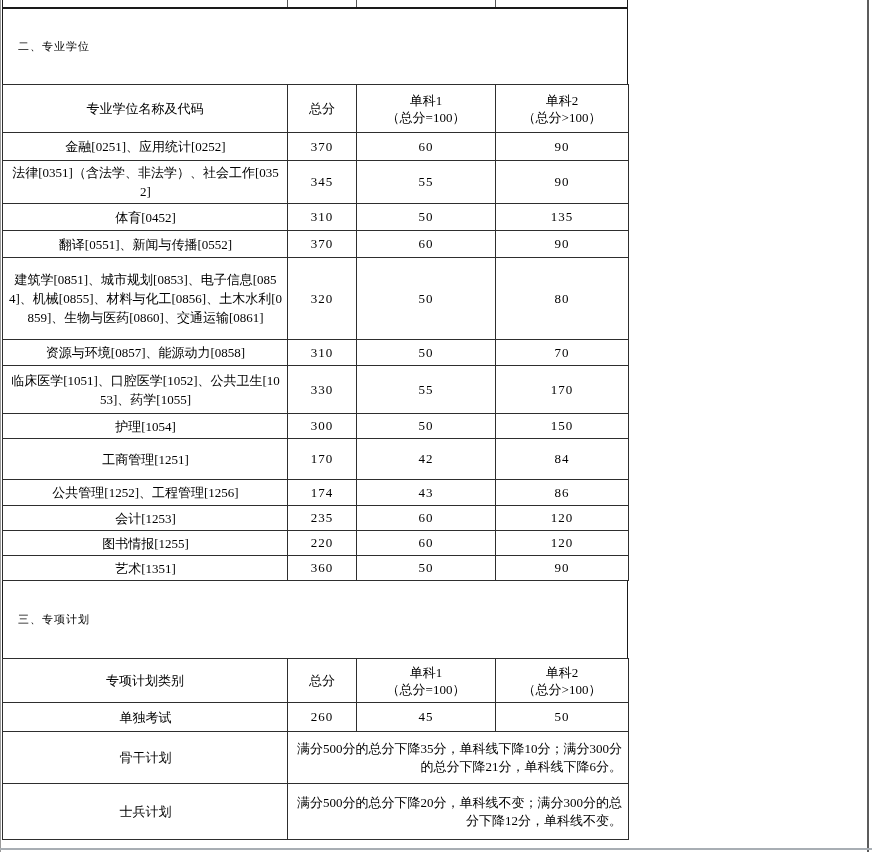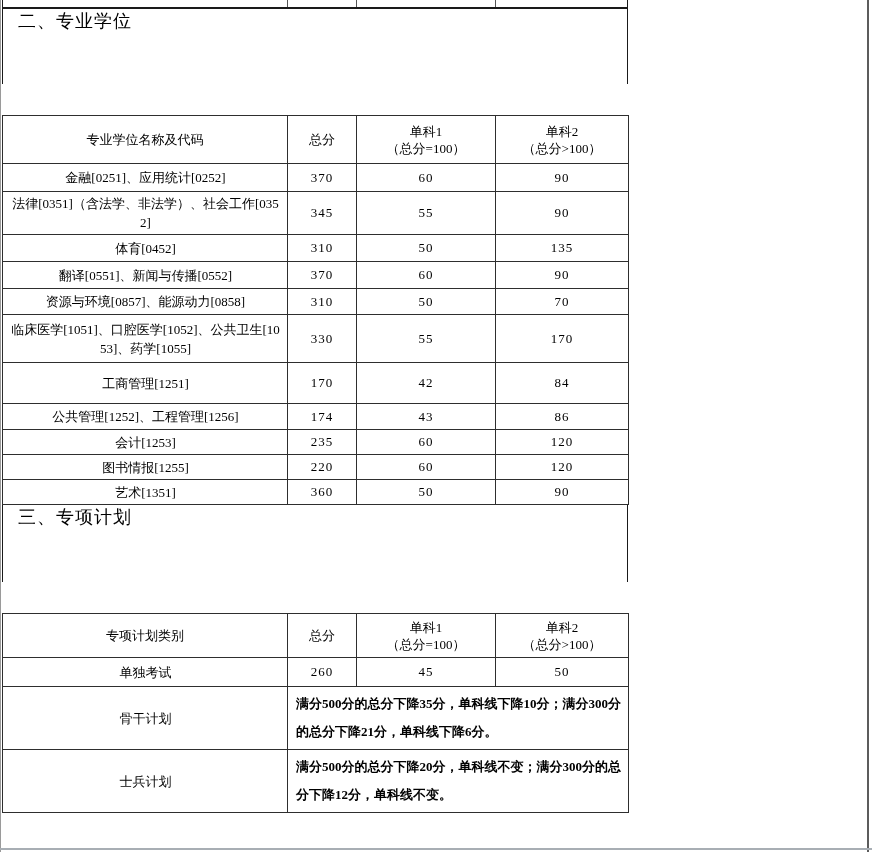--- a/index.html
+++ b/index.html
@@ -18,42 +18,42 @@
     border-left:1px solid #1a1a1a; border-right:1px solid #1a1a1a;
     border-bottom:2px solid #1a1a1a;
   }
   .fragment-row .fcell { height:100%; border-right:1px solid #555555; }
   .fragment-row .fcell:last-child { border-right:none; }
   .fc1{width:285px;} .fc2{width:69px;} .fc3{width:139px;} .fc4{flex:1;}
 
   
   .section-band {
     border-left:1px solid #1a1a1a; border-right:1px solid #1a1a1a;
-    display:flex; align-items:flex-start; padding-left:15px;
-    font-size:18px; letter-spacing:1px;
+    display:flex; align-items:center; padding-left:15px;
+    font-size:11px; letter-spacing:1px;
   }
   .band-pro { height:75px; }
   .band-special { height:77px; }
 
-  table { width:626px; border-collapse:collapse; table-layout:fixed;margin-top:31px; }
+  table { width:626px; border-collapse:collapse; table-layout:fixed; }
   td, th {
     border:1px solid #2e2e2e;
     font-size:13px; font-weight:normal;
     vertical-align:middle; overflow:hidden;
   }
   th { text-align:center; line-height:17px; padding:2px; }
   th .h2line { display:block; }
   td.name {
     text-align:center; padding:2px 4px 2px 5px;
     line-height:19px; word-break:break-all;
   }
   td.num { text-align:center; letter-spacing:1px; }
   td.note {
-    text-align:left; padding:3px 6px 3px 8px;
-    line-height:28px; word-break:break-all;font-weight:bold;
+    text-align:right; padding:3px 6px 3px 8px;
+    line-height:18px; word-break:break-all;
   }
 
   
   .edge { position:absolute; background:#8f8f8f; z-index:5; }
   .edge-left   { left:0; top:0; width:1px; height:852px; background:#9a9a9a; }
   .edge-right  { left:867px; top:0; width:2px; height:852px; background:#5c5c5c; }
   .edge-bottom { left:0; top:848px; width:872px; height:2px; background:#a8aeb4; }
 </style>
 </head>
 <body>
@@ -109,31 +109,43 @@
         <td class="num">310</td>
         <td class="num">50</td>
         <td class="num">135</td>
       </tr>
       <tr style="height:27px">
         <td class="name">翻译[0551]、新闻与传播[0552]</td>
         <td class="num">370</td>
         <td class="num">60</td>
         <td class="num">90</td>
       </tr>
+      <tr style="height:82px">
+        <td class="name">建筑学[0851]、城市规划[0853]、电子信息[0854]、机械[0855]、材料与化工[0856]、土木水利[0859]、生物与医药[0860]、交通运输[0861]</td>
+        <td class="num">320</td>
+        <td class="num">50</td>
+        <td class="num">80</td>
+      </tr>
       <tr style="height:26px">
         <td class="name">资源与环境[0857]、能源动力[0858]</td>
         <td class="num">310</td>
         <td class="num">50</td>
         <td class="num">70</td>
       </tr>
       <tr style="height:48px">
         <td class="name">临床医学[1051]、口腔医学[1052]、公共卫生[1053]、药学[1055]</td>
         <td class="num">330</td>
         <td class="num">55</td>
         <td class="num">170</td>
+      </tr>
+      <tr style="height:25px">
+        <td class="name">护理[1054]</td>
+        <td class="num">300</td>
+        <td class="num">50</td>
+        <td class="num">150</td>
       </tr>
       <tr style="height:41px">
         <td class="name">工商管理[1251]</td>
         <td class="num">170</td>
         <td class="num">42</td>
         <td class="num">84</td>
       </tr>
       <tr style="height:26px">
         <td class="name">公共管理[1252]、工程管理[1256]</td>
         <td class="num">174</td>

